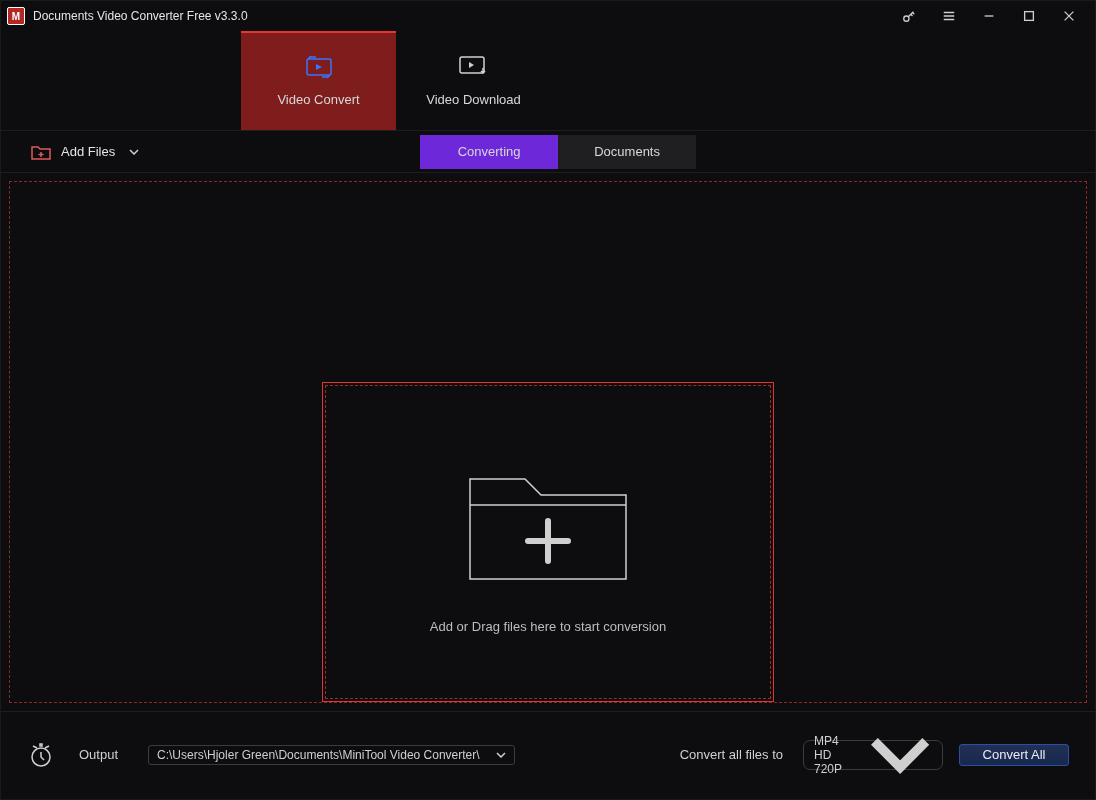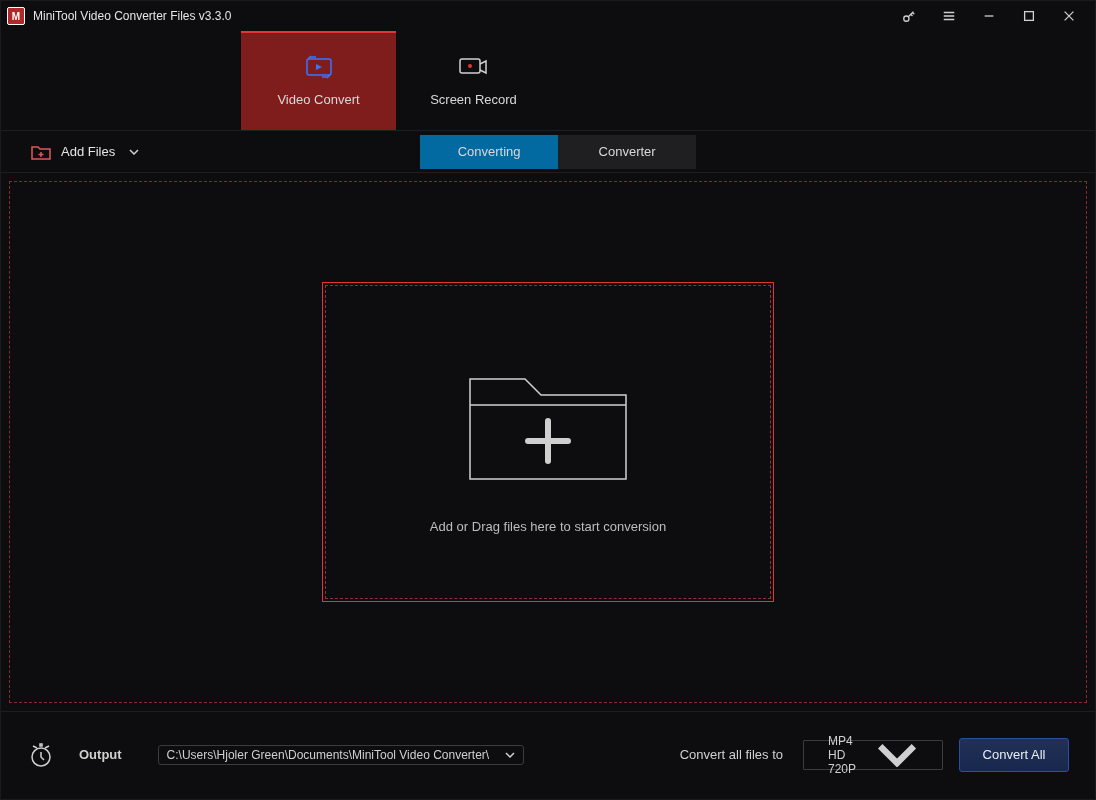--- a/index.html
+++ b/index.html
@@ -75,80 +75,80 @@
   .dropdown-caret{width:14px;height:14px;margin-left:12px;display:flex;align-items:center;justify-content:center;cursor:pointer;}
   .dropdown-caret svg{width:10px;height:6px;}
   .segmented{
     margin-left:auto;margin-right:auto;
     display:flex;position:relative;left:-60px;
   }
   .seg-btn{
     width:138px;height:34px;display:flex;align-items:center;justify-content:center;
     background:#1f1f21;color:#d8d8d8;font-size:13px;cursor:pointer;
   }
-  .seg-btn.active{background:#0369a1;}
+  .seg-btn.active{background:#6d28d9;}
   
   .content{
     height:538px;
     padding:8px;
   }
   .content-inner{
     width:100%;height:100%;
     border:1px dashed #8a2a2a;
-    display:flex;align-items:center;justify-content:center;
+    display:flex;align-items:flex-end;justify-content:center;
   }
   .dropzone{
     width:452px;height:320px;
     border:1px solid #e53434;
     padding:2px;
     display:flex;
   }
   .dropzone-inner{
     flex:1;border:1px dashed #963030;
     display:flex;flex-direction:column;align-items:center;justify-content:center;gap:28px;
   }
   .folder-plus{width:180px;height:140px;}
   .dz-text{color:#bdbdbd;font-size:13px;}
   
   .footer{
     height:86px;border-top:1px solid #1e1e20;
     display:flex;align-items:center;padding:0 26px;gap:16px;
   }
   .clock-icon{width:28px;height:28px;}
-  .output-label{color:#d0d0d0;font-size:13px;margin-left:8px;margin-right:20px;font-weight:bold;}
+  .output-label{color:#d0d0d0;font-size:13px;margin-left:8px;margin-right:14px;}
   .path-box{
     height:20px;border:1px solid #3b3b3e;border-radius:3px;
     display:flex;align-items:center;padding:0 8px;gap:16px;color:#cfcfcf;font-size:12px;
     max-width:400px;
   }
   .path-text{white-space:nowrap;overflow:hidden;text-overflow:ellipsis;max-width:350px;}
   .path-box svg{width:10px;height:6px;flex:0 0 auto;}
   .footer-spacer{flex:1;}
   .convert-label{font-size:13px;color:#d0d0d0;margin-right:4px;}
   .format-box{
-    height:30px;border:1px solid #3b3b3e;border-radius:1px;
-    display:flex;align-items:center;padding:0 24px;gap:12px;color:#cfcfcf;font-size:12px;
+    height:30px;border:1px solid #3b3b3e;border-radius:7px;
+    display:flex;align-items:center;padding:0 10px;gap:12px;color:#cfcfcf;font-size:12px;
     width:140px;justify-content:space-between;
   }
   .convert-all-btn{
-    height:34px;width:110px;border:1px solid #2b4fa3;border-radius:3px;
+    height:22px;width:110px;border:1px solid #2b4fa3;border-radius:3px;
     background:linear-gradient(#223055,#17284e);
     color:#e8ecf5;font-size:13px;display:flex;align-items:center;justify-content:center;
     cursor:pointer;
   }
   svg{stroke:#cfcfcf;fill:none;stroke-width:1.5;}
 </style>
 </head>
 <body>
 
 <div class="titlebar">
   <div class="app-logo">
       <span>M</span>
     </div>
-  <div class="app-title">MiniTool Video Converter Files v3.3.0</div>
+  <div class="app-title">Documents Video Converter Free v3.3.0</div>
   <div class="titlebar-spacer"></div>
   <div class="titlebar-btn">
     <svg viewBox="0 0 16 16">
         <circle cx="5" cy="11" r="3"></circle>
         <path d="M7.2 8.8 L13 3 M10 6 l2 2 M12 4 l2 2"></path>
       </svg>
   </div>
   <div class="titlebar-btn">
     <svg viewBox="0 0 16 16">
         <path d="M2 4h12M2 8h12M2 12h12"></path>
@@ -178,26 +178,26 @@
           <rect x="5" y="5" width="24" height="16" rx="2" stroke="#3a74ff"></rect>
           <path d="M8 3h6M6 5l3-3M26 23h-6M28 21l-3 3" stroke="#3a74ff"></path>
           <path d="M14 10l6 3-6 3z" fill="#3a74ff" stroke="none"></path>
         </svg>
     </span>
     <span class="nav-label">Video Convert</span>
   </div>
   <div class="nav-item">
     <span class="icon">
       <svg viewBox="0 0 34 26">
-          <rect x="3" y="5" width="20" height="14" rx="2"></rect>
-          <path d="M23 10l6-3v12l-6-3"></path>
-          <circle cx="13" cy="12" r="2" fill="#e53434" stroke="none"></circle>
+          <rect x="3" y="3" width="24" height="16" rx="2"></rect>
+          <path d="M12 8l5 3-5 3z" fill="#cfcfcf" stroke="none"></path>
+          <path d="M26 14v5M24 17l2 2 2-2"></path>
         </svg>
     </span>
-    <span class="nav-label">Screen Record</span>
+    <span class="nav-label">Video Download</span>
   </div>
 </div>
 
 <div class="toolbar">
   <div class="add-files">
     <svg viewBox="0 0 20 16" style="stroke:#e05a5a">
         <path d="M1 3h6l2 2h10v10H1z"></path>
         <path d="M10 8v5M7.5 10.5h5"></path>
       </svg>
     <span class="add-files-label">Add Files</span>
@@ -205,21 +205,21 @@
   <div class="dropdown-caret">
     <svg viewBox="0 0 10 6">
         <path d="M1 1l4 4 4-4"></path>
       </svg>
   </div>
   <div class="segmented">
     <div class="seg-btn active">
       <span>Converting</span>
     </div>
     <div class="seg-btn">
-      <span>Converter</span>
+      <span>Documents</span>
     </div>
   </div>
 </div>
 
 <div class="content">
   <div class="content-inner">
     <div class="dropzone">
       <div class="dropzone-inner">
         <svg class="folder-plus" viewBox="0 0 180 140" stroke-width="3">
           <path d="M12 28 h55 l16 16 h85 v84 H12 z"></path>

